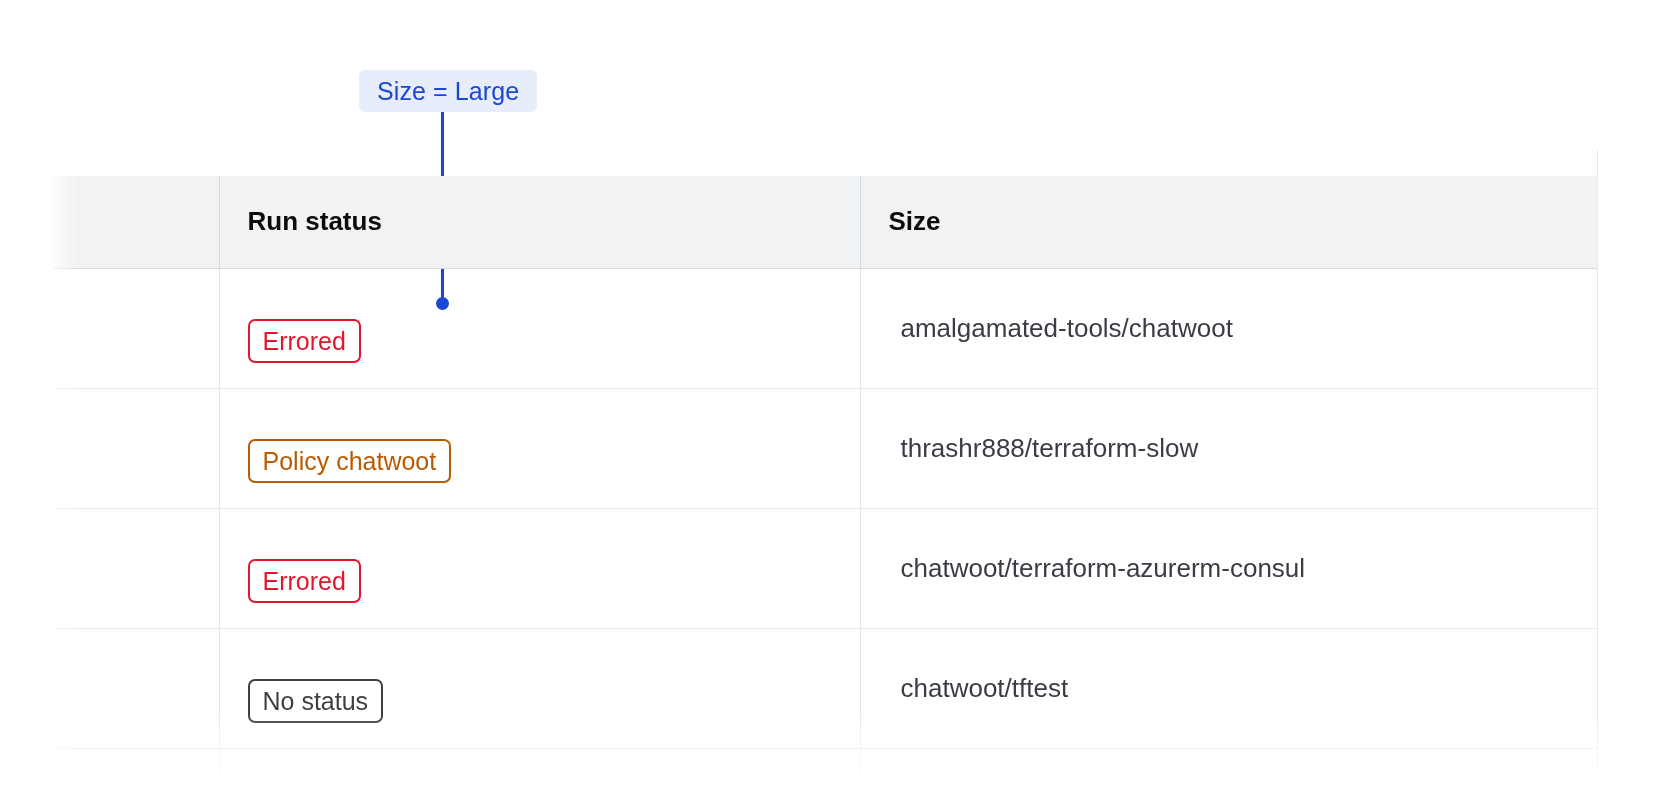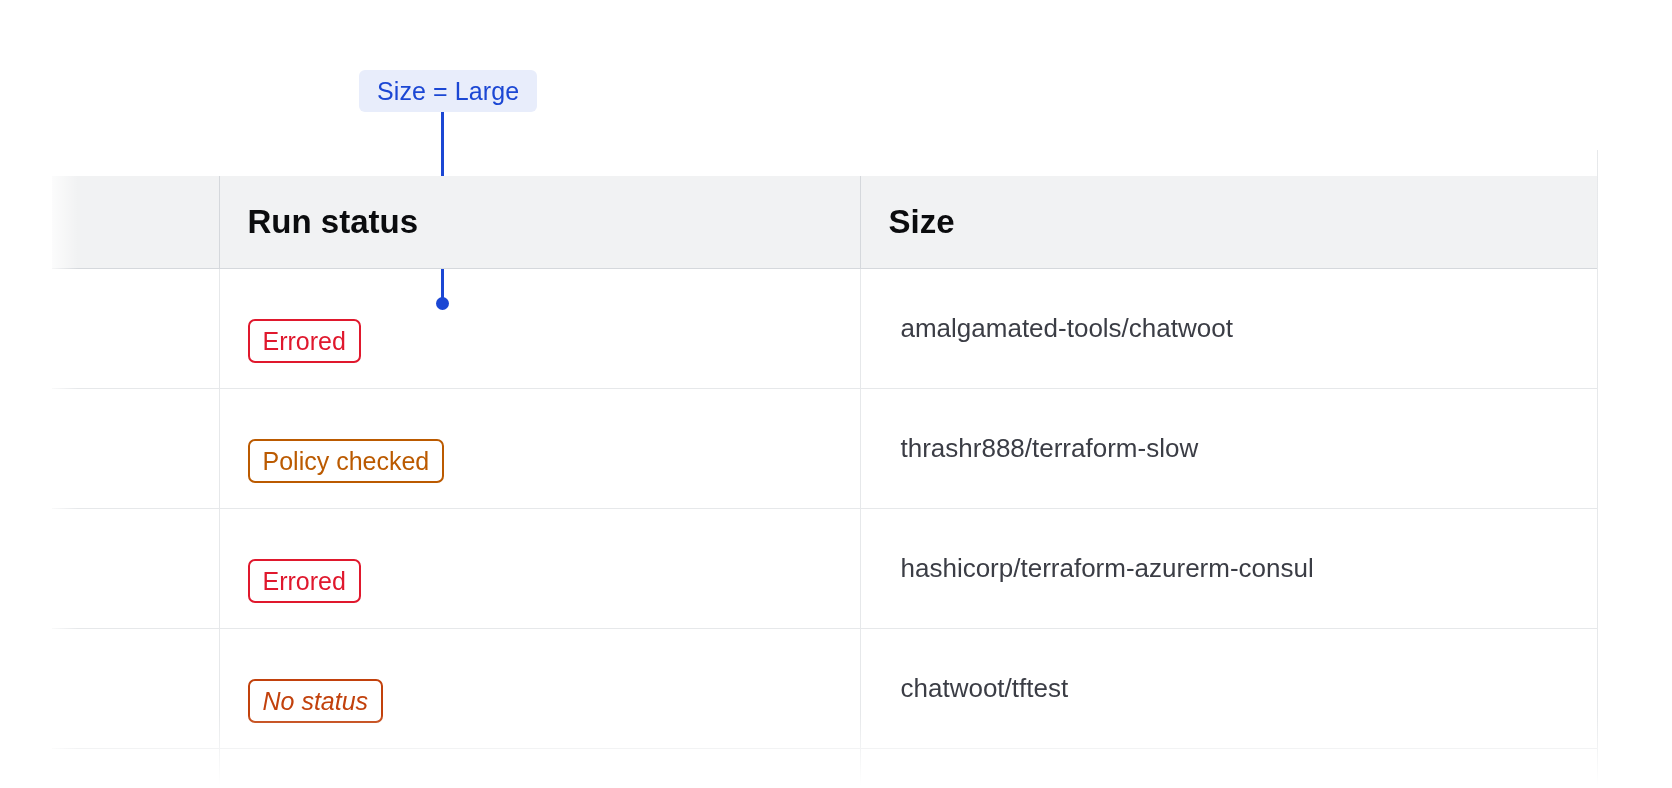--- a/index.html
+++ b/index.html
@@ -72,21 +72,21 @@
   }
   .tbl col.c-lead  { width: 167px; }
   .tbl col.c-stat  { width: 641px; }
   .tbl col.c-repo  { width: 738px; }
 
   .tbl thead th {
     background: #f1f2f3;
     height: 92px;
     padding: 0 28px;
     text-align: left;
-    font-size: 33px;
+    font-size: 26px;
     font-weight: bold;
     color: #0b0c0e;
     border-bottom: 1px solid #d5d8dc;
     border-right: 1px solid #d5d8dc;
     vertical-align: middle;
     white-space: nowrap;
   }
   .tbl thead th.lead-col { border-right: 1px solid #d5d8dc; padding: 0; }
   .tbl thead th:last-child { border-right: none; }
 
@@ -112,21 +112,21 @@
     padding: 0 13px;
     border-radius: 7px;
     border: 2px solid currentColor;
     font-size: 25px;
     line-height: 1;
     background: #ffffff;
     white-space: nowrap;
   }
   .badge.errored        { color: #e0182d; }
   .badge.policy-checked { color: #bb5a00; }
-  .badge.no-status      { color: #c2410c; font-style: italic; }
+  .badge.no-status      { color: #404040; }
 
   
   tr.row-faded td { opacity: 0.16; }
 
   
   .right-rule {
     position: absolute;
     left: 1597px;
     top: 98px;
     width: 1px;
@@ -187,27 +187,27 @@
         </tr>
       </thead>
       <tbody id="tbody">
           <tr>
             <td class="lead-col"></td>
             <td><span class="badge errored">Errored</span></td>
             <td>amalgamated-tools/chatwoot</td>
           </tr>
           <tr>
             <td class="lead-col"></td>
-            <td><span class="badge policy-checked">Policy checked</span></td>
+            <td><span class="badge policy-checked">Policy chatwoot</span></td>
             <td>thrashr888/terraform-slow</td>
           </tr>
           <tr>
             <td class="lead-col"></td>
             <td><span class="badge errored">Errored</span></td>
-            <td>hashicorp/terraform-azurerm-consul</td>
+            <td>chatwoot/terraform-azurerm-consul</td>
           </tr>
           <tr>
             <td class="lead-col"></td>
             <td><span class="badge no-status">No status</span></td>
             <td>chatwoot/tftest</td>
           </tr>
           <tr class="row-faded">
             <td class="lead-col"></td>
             <td><span class="badge no-status">No status</span></td>
             <td>ashrajagopal/random_pet_generator</td>

